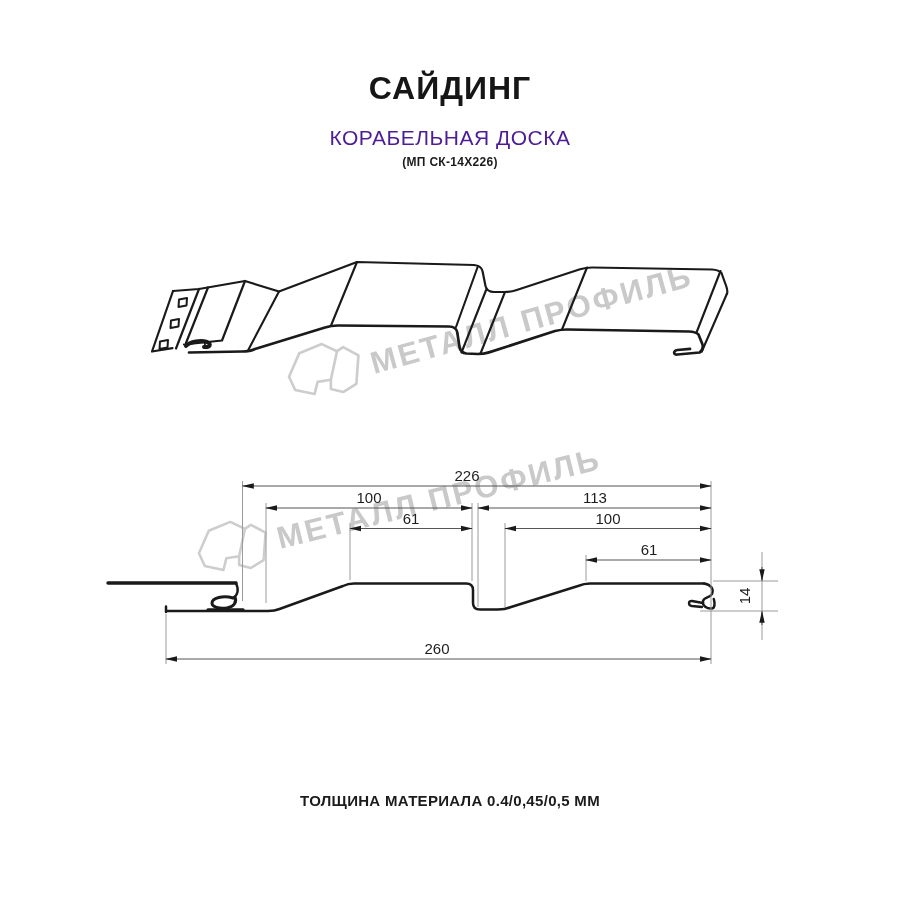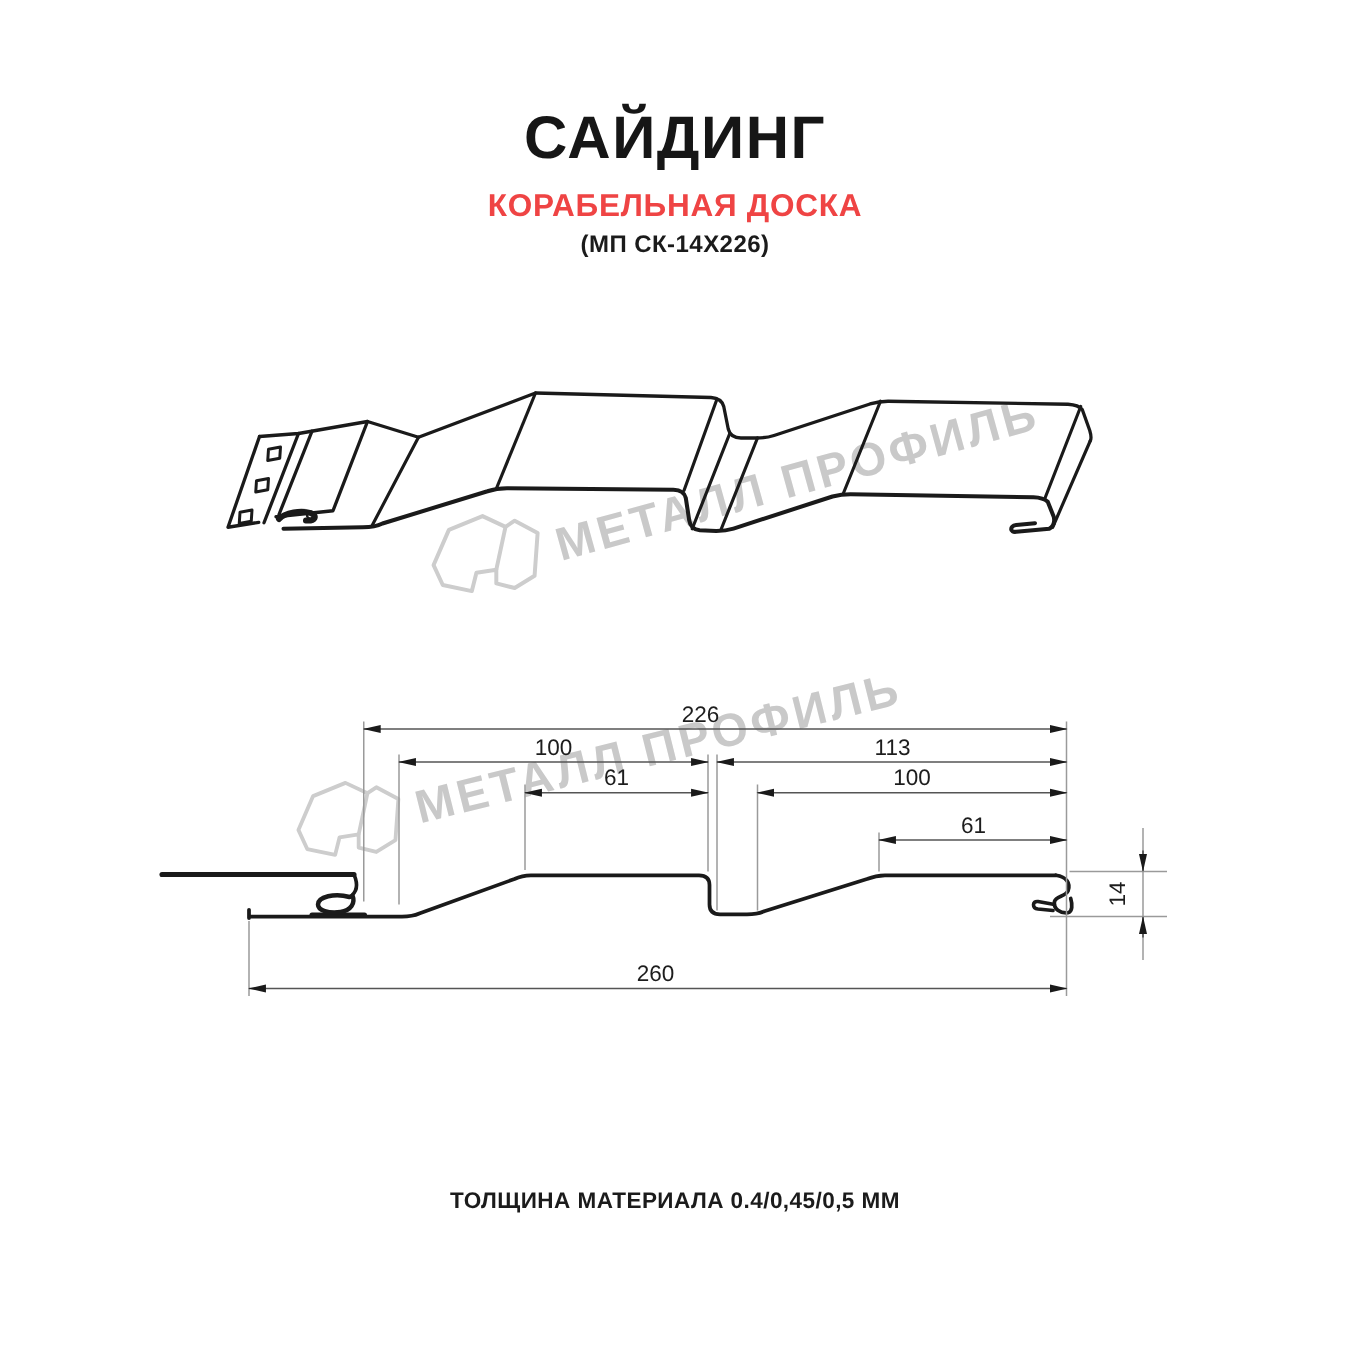--- a/index.html
+++ b/index.html
@@ -1,21 +1,21 @@
 <!DOCTYPE html>
 <html><head>
 <meta charset="utf-8">
 <style>
   html,body{margin:0;padding:0;background:#ffffff;}
   .page{position:relative;width:900px;height:900px;background:#ffffff;overflow:hidden;
         font-family:"Liberation Sans", sans-serif;color:#1d1d1d;}
   .hdr{position:absolute;left:0;right:0;text-align:center;}
-  .title{top:70px;font-size:40px;font-weight:800;letter-spacing:1px;color:#161616;}
-  .subtitle{top:126px;font-size:21px;font-weight:700;letter-spacing:0.5px;color:#ef4444;}
-  .code{top:155px;font-size:16px;font-weight:600;letter-spacing:0.3px;color:#1b1b1b;}
+  .title{top:70px;font-size:32px;font-weight:800;letter-spacing:1px;color:#161616;}
+  .subtitle{top:126px;font-size:21px;font-weight:400;letter-spacing:0.5px;color:#4c1d95;}
+  .code{top:155px;font-size:12px;font-weight:600;letter-spacing:0.3px;color:#1b1b1b;}
   .footer{position:absolute;left:0;right:0;top:792px;text-align:center;
           font-size:15px;font-weight:600;letter-spacing:0.3px;color:#1b1b1b;}
   svg text.dim{font-family:"Liberation Sans", sans-serif;font-size:15px;fill:#1d1d1d;}
   svg text.wm{font-family:"Liberation Sans", sans-serif;font-size:31px;font-weight:700;
               letter-spacing:2.5px;fill:#c9c9c9;}
 </style>
 </head>
 <body>
 
 <div class="page">

